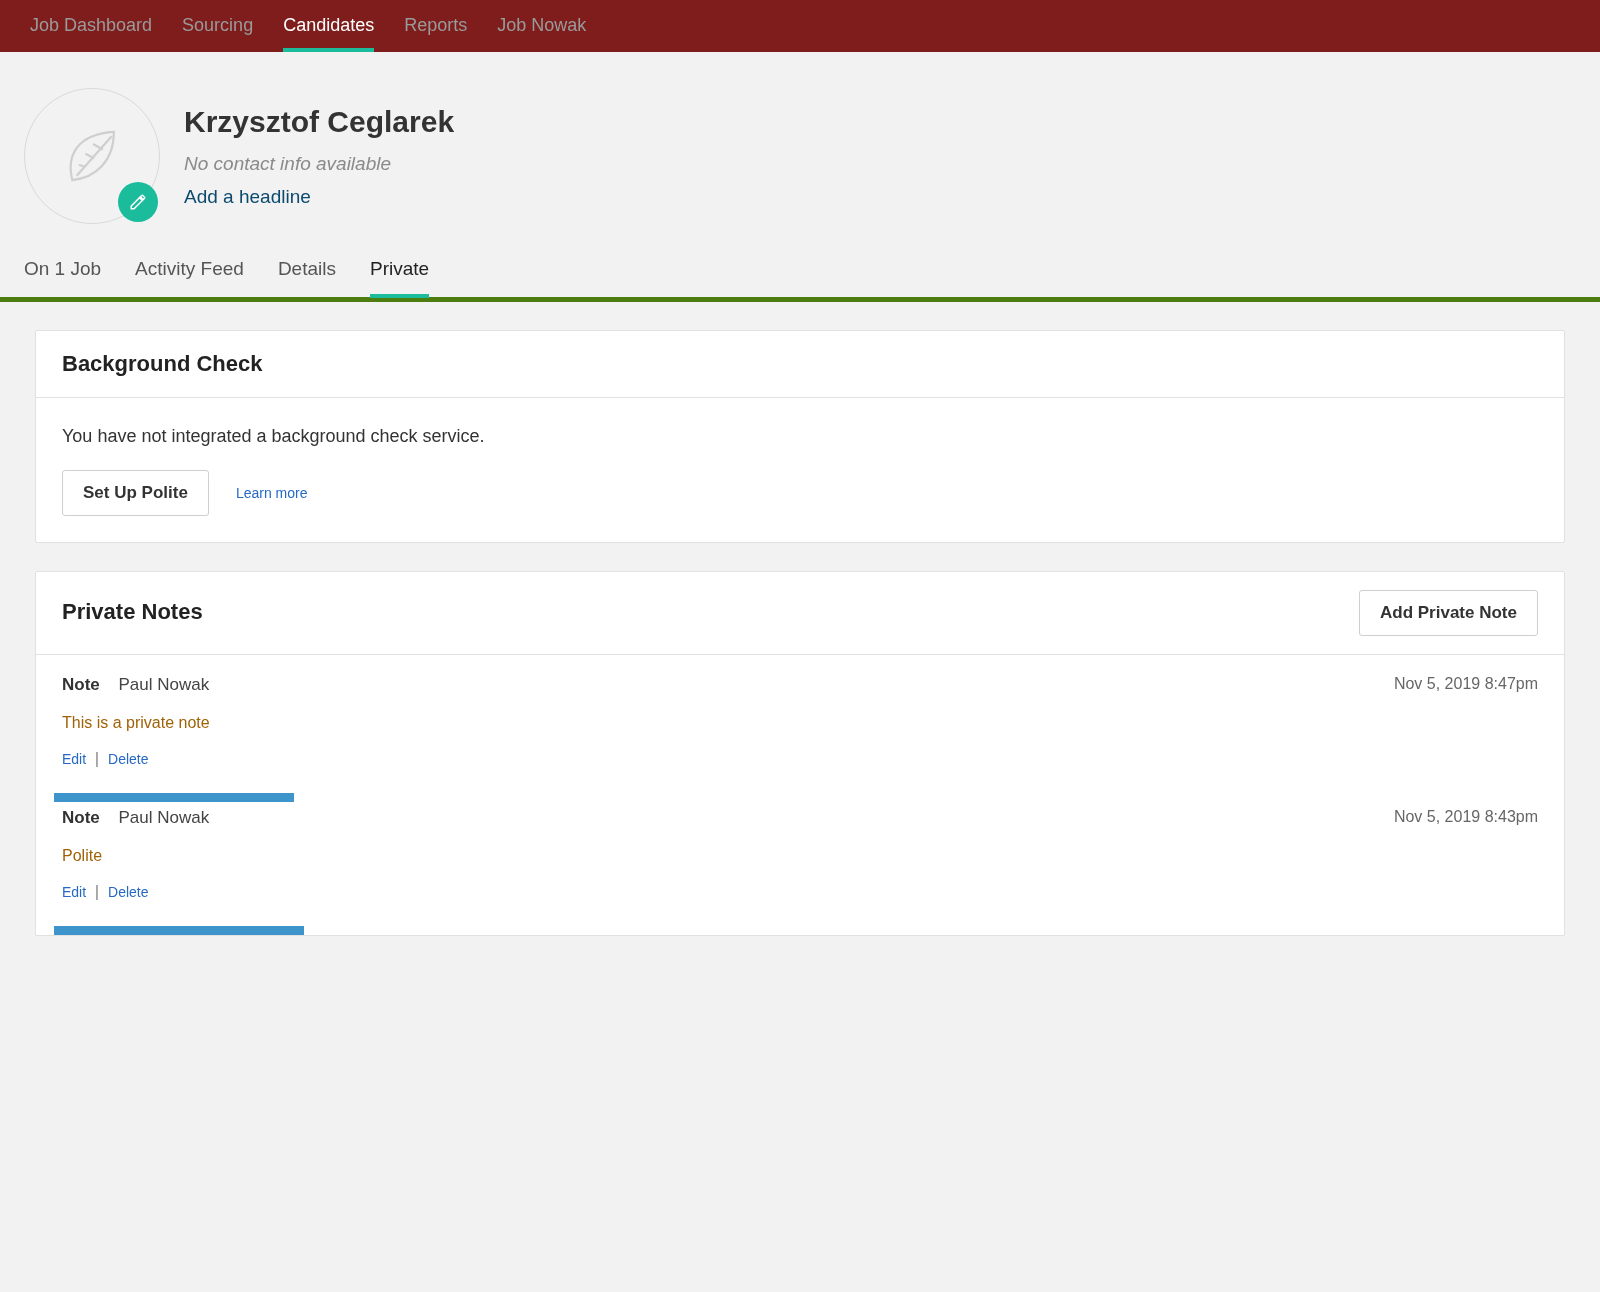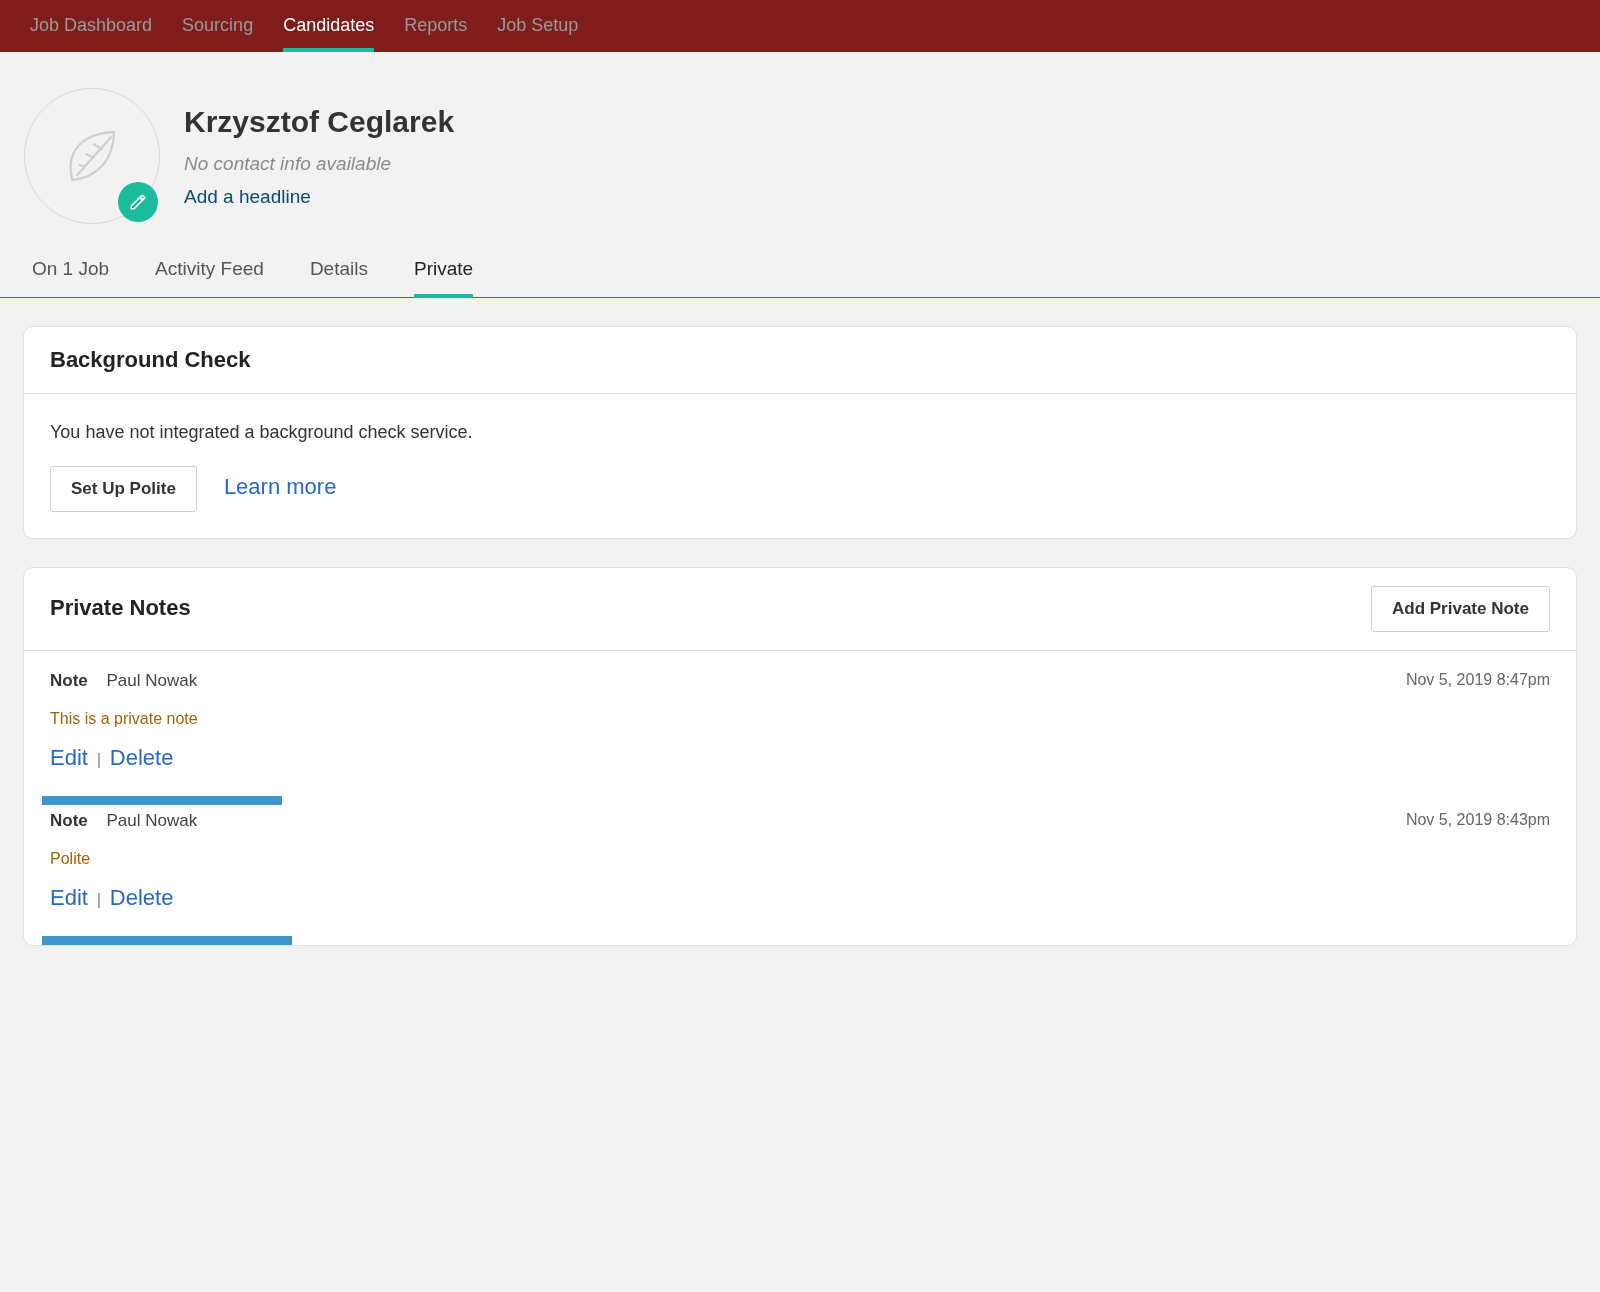--- a/index.html
+++ b/index.html
@@ -93,23 +93,23 @@
   }
   .headline-placeholder {
     color: #0c4a6e;
     font-size: 19px;
     cursor: pointer;
   }
 
   
   .sub-tabs {
     display: flex;
-    gap: 46px;
-    padding: 0 32px;
-    border-bottom: 1px solid #4d7c0f;
+    gap: 34px;
+    padding: 0 24px;
+    border-bottom: 5px solid #4d7c0f;
   }
   .sub-tabs .sub-tab {
     color: #555;
     font-size: 19px;
     padding: 12px 0 14px 0;
     cursor: pointer;
     position: relative;
   }
   .sub-tabs .sub-tab.active {
     color: #222;
@@ -118,24 +118,24 @@
   .sub-tabs .sub-tab.active::after {
     content: "";
     position: absolute;
     left: 0; right: 0; bottom: -1px;
     height: 4px;
     background: #1abc9c;
   }
 
   
   .panel {
-    margin: 28px 23px;
+    margin: 28px 35px;
     background: #fff;
     border: 1px solid #e1e1e1;
-    border-radius: 10px;
+    border-radius: 2px;
   }
   .panel-header {
     display: flex;
     align-items: center;
     justify-content: space-between;
     padding: 18px 26px;
     border-bottom: 1px solid #e1e1e1;
   }
   .panel-header h2 {
     font-size: 22px;
@@ -159,21 +159,21 @@
     color: #333;
     font-size: 17px;
     font-weight: 600;
     padding: 12px 20px;
     cursor: pointer;
   }
 
   .link {
     color: #2569c5;
     cursor: pointer;
-    font-size: 22px;
+    font-size: 14px;
   }
   .row-actions .sep { color: #888; margin: 0 4px; }
   .inline-gap { margin-left: 22px; }
 
   
   .note {
     padding: 18px 26px 0 26px;
   }
   .note-head {
     display: flex;
@@ -206,21 +206,21 @@
   <div class="nav-item">
       <span>Sourcing</span>
     </div>
   <div class="nav-item active">
       <span>Candidates</span>
     </div>
   <div class="nav-item">
       <span>Reports</span>
     </div>
   <div class="nav-item">
-      <span>Job Setup</span>
+      <span>Job Nowak</span>
     </div>
 </nav>
 
 <div class="header">
   <div class="avatar-wrap">
     <div class="avatar-circle">
       <svg class="avatar-leaf" viewBox="0 0 64 64">
         <path d="M52 10 C 20 12, 8 30, 14 54 C 36 52, 52 36, 52 10 Z"></path>
         <path d="M18 50 L50 14"></path>
         <path d="M26 42 L20 40 M34 34 L26 30 M42 26 L33 21"></path>

